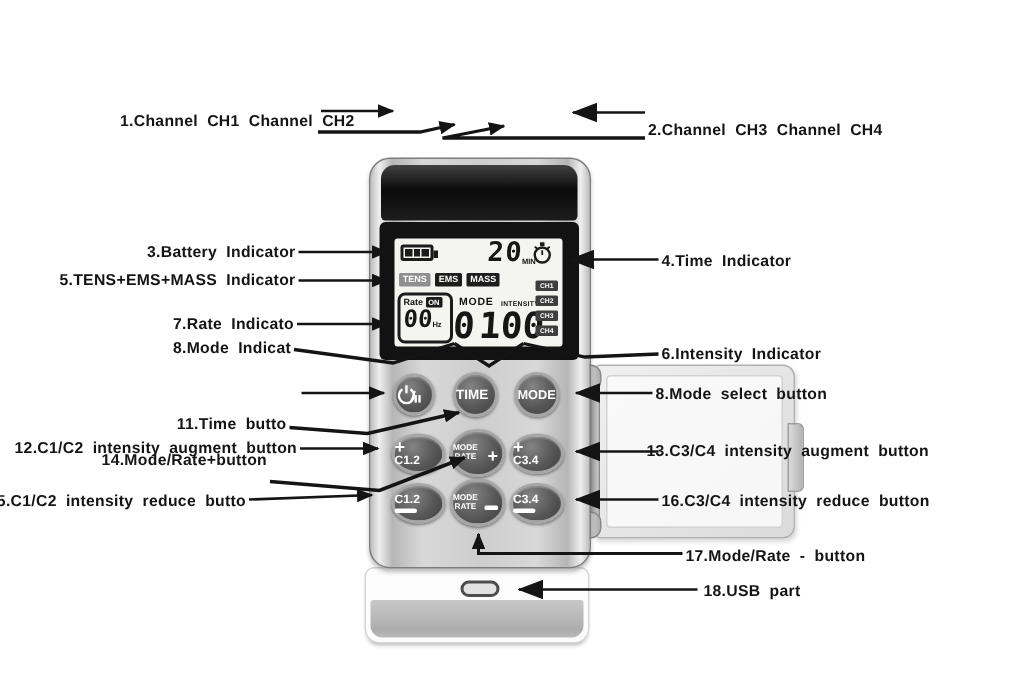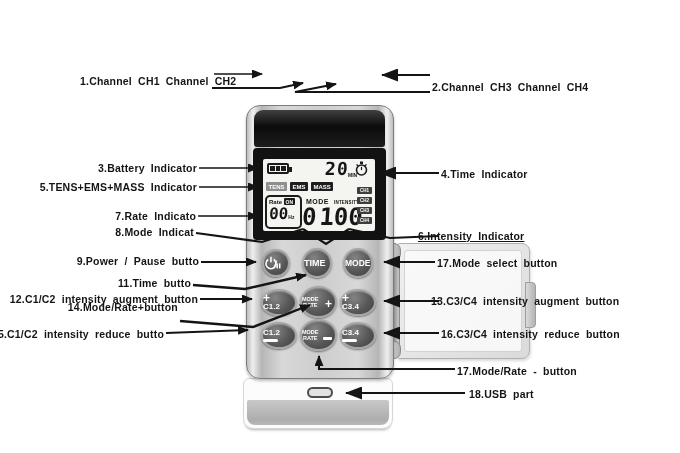--- a/index.html
+++ b/index.html
@@ -8,21 +8,21 @@
 
   
   .callout{position:absolute;font-size:10.5px;font-weight:bold;color:#141414;
            white-space:nowrap;word-spacing:3px;letter-spacing:.2px;z-index:6;line-height:1;}
   .c1{left:80px;top:76px;}   .c2{left:432px;top:82px;}
   .c3{right:483px;top:163px;}.c5{right:483px;top:182px;}
   .c7{right:484px;top:211px;margin-left:40px;}.c8{right:486px;top:227px;}
   .c9{right:481px;top:256px;}.c11{right:489px;top:278px;}
   .c12{right:482px;top:294px;}.c14{right:502px;top:302px;}
   .c15{right:516px;top:329px;}
-  .c4{left:441px;top:169px;} .c6{left:418px;top:231px;text-decoration:underline;}
+  .c4{left:441px;top:169px;} .c6{left:441px;top:231px;}
   .c10{left:437px;top:258px;}.c13{left:431px;top:296px;}
   .c16{left:441px;top:329px;}.c17{left:457px;top:366px;}
   .c18{left:469px;top:389px;}
 
   
   .arrows{position:absolute;left:0;top:0;z-index:4;}
 
   
   .connector{position:absolute;left:256px;top:28px;width:156px;height:76px;z-index:2;}
   .conn-ear{position:absolute;top:28px;width:16px;height:40px;border-radius:8px;
@@ -274,22 +274,21 @@
   </div>
 
   <div class="callout c1">1.Channel CH1 Channel CH2</div>
   <div class="callout c2">2.Channel CH3 Channel CH4</div>
   <div class="callout c3">3.Battery Indicator</div>
   <div class="callout c4">4.Time Indicator</div>
   <div class="callout c5">5.TENS+EMS+MASS Indicator</div>
   <div class="callout c6">6.Intensity Indicator</div>
   <div class="callout c7">7.Rate Indicato</div>
   <div class="callout c8">8.Mode Indicat</div>
-  <div class="callout c9">9.Power / Pause butto</div>
-  <div class="callout c10">17.Mode select button</div>
+  <div class="callout c10">8.Mode select button</div>
   <div class="callout c11">11.Time butto</div>
   <div class="callout c12">12.C1/C2 intensity augment button</div>
   <div class="callout c13">13.C3/C4 intensity augment button</div>
   <div class="callout c14">14.Mode/Rate+button</div>
   <div class="callout c15">15.C1/C2 intensity reduce butto</div>
   <div class="callout c16">16.C3/C4 intensity reduce button</div>
   <div class="callout c17">17.Mode/Rate - button</div>
   <div class="callout c18">18.USB part</div>
 
 </div>

